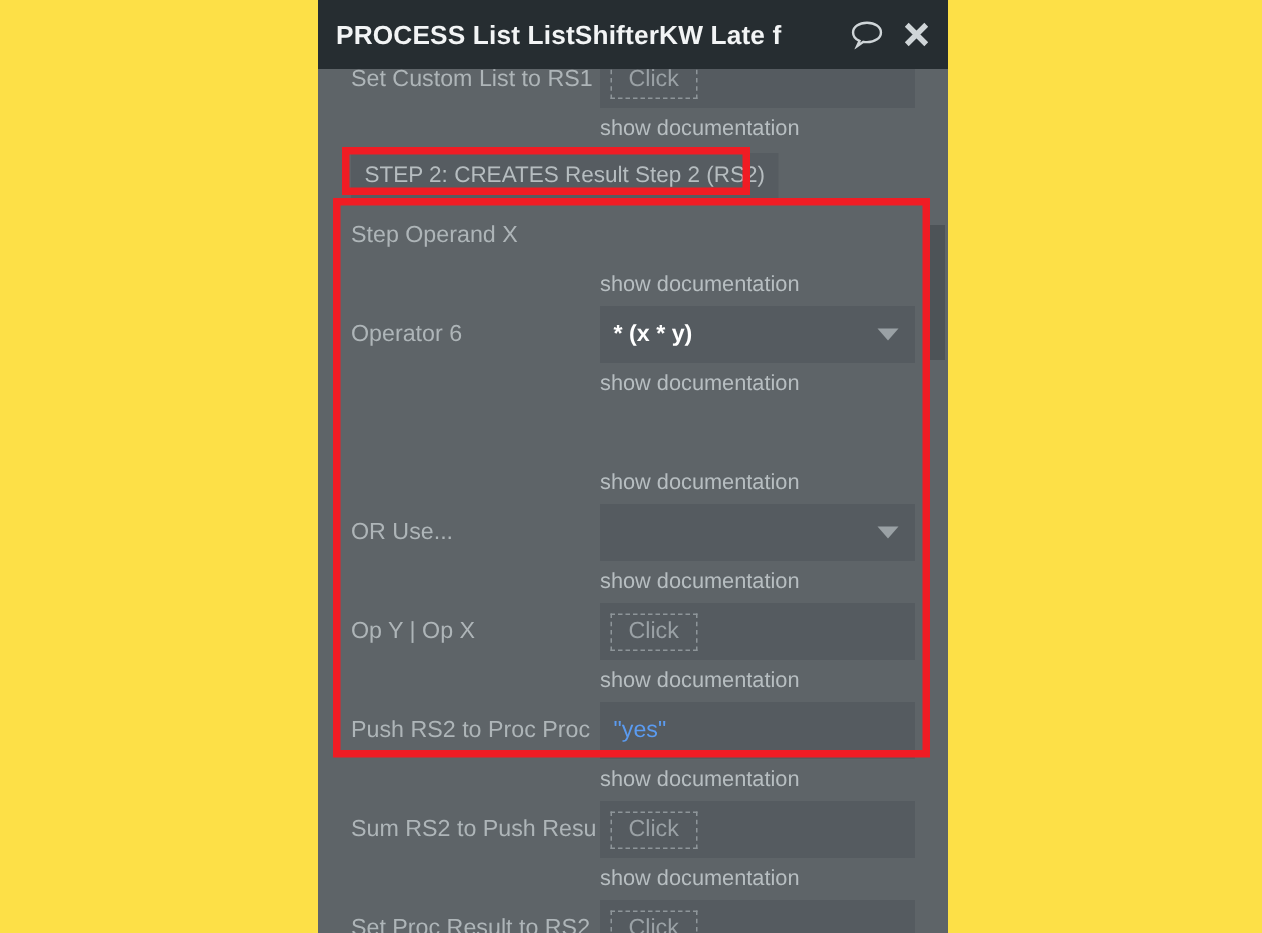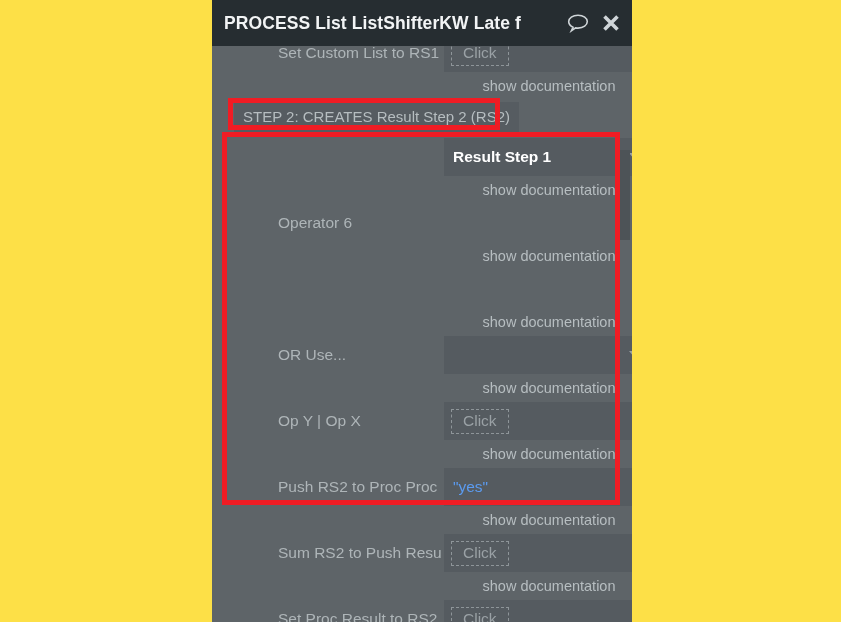--- a/index.html
+++ b/index.html
@@ -84,21 +84,20 @@
   .rows {
     position: absolute;
     left: 0;
     top: -12px;
     width: 420px;
   }
 
   .row {
     position: relative;
     height: 66px;
-    margin-left: 44px;
   }
 
   .row-line {
     position: relative;
     height: 38px;
     display: flex;
     align-items: center;
   }
 
   .label {
@@ -161,21 +160,21 @@
     border-top: 8px solid #9aa1a5;
   }
 
   .doc {
     position: absolute;
     left: 188px;
     top: 38px;
     width: 210px;
     height: 28px;
     line-height: 28px;
-    text-align: center;
+    text-align: left;
     color: #b7bec1;
     font-size: 14.5px;
     cursor: pointer;
     white-space: nowrap;
   }
 
   
   .step-row {
     position: relative;
     height: 38px;
@@ -258,30 +257,31 @@
                 <span class="click-chip">Click</span>
               </div>
             </div>
             <div class="doc">show documentation</div>
           </div>
           <div class="step-row">
             <div class="step-header">STEP 2: CREATES Result Step 2 (RS2)</div>
           </div>
           <div class="row">
             <div class="row-line">
+              <div class="label">Step Operand X</div>
+            </div>
+            <div class="doc">show documentation</div>
+          </div>
+          <div class="row">
+            <div class="row-line">
+              <div class="label">Operator 6</div>
               <div class="field select">
-                <span class="field-value">Result Step 1</span>
+                <span class="field-value">* (x * y)</span>
                 <span class="caret"></span>
               </div>
-            </div>
-            <div class="doc">show documentation</div>
-          </div>
-          <div class="row">
-            <div class="row-line">
-              <div class="label">Operator 6</div>
             </div>
             <div class="doc">show documentation</div>
           </div>
           <div class="row">
             <div class="doc">show documentation</div>
           </div>
           <div class="row">
             <div class="row-line">
               <div class="label">OR Use...</div>
               <div class="field select">

